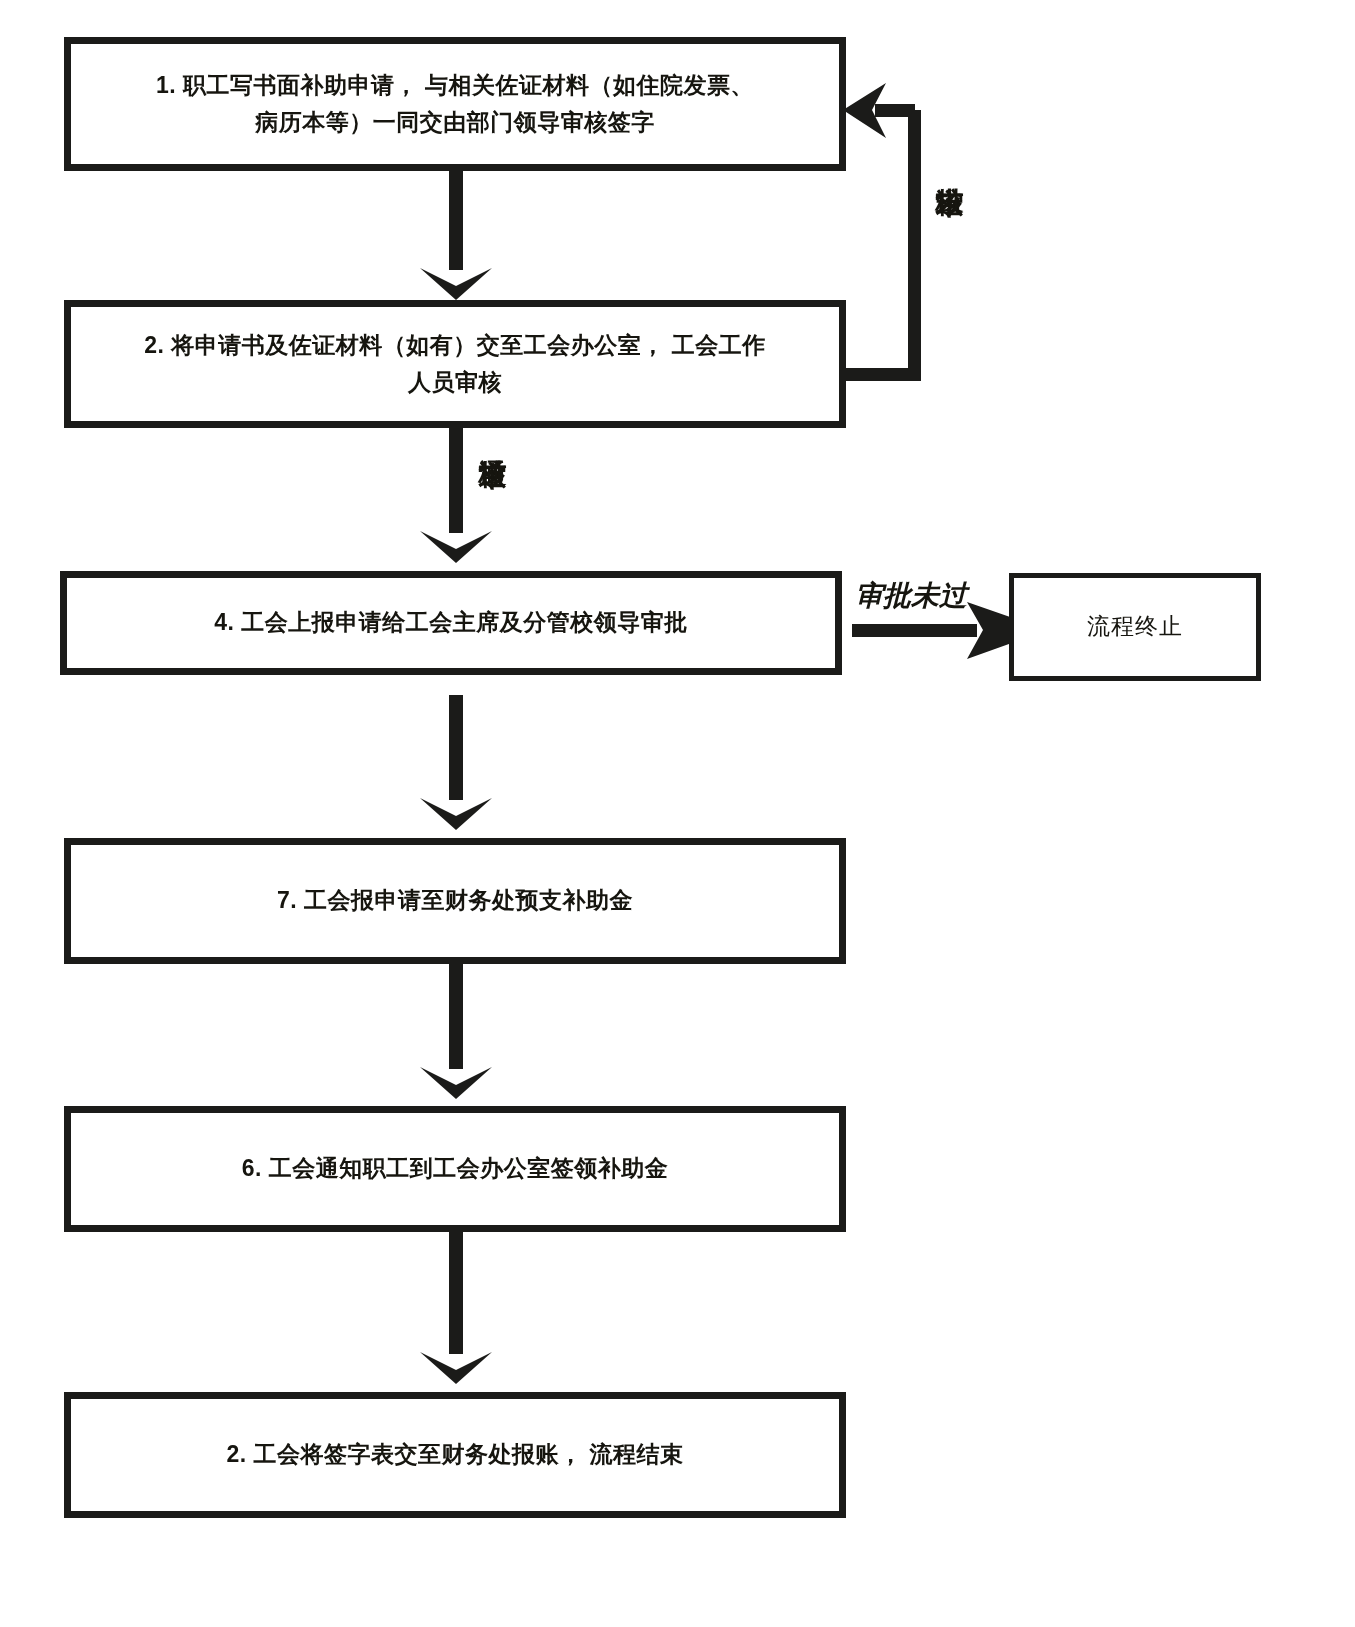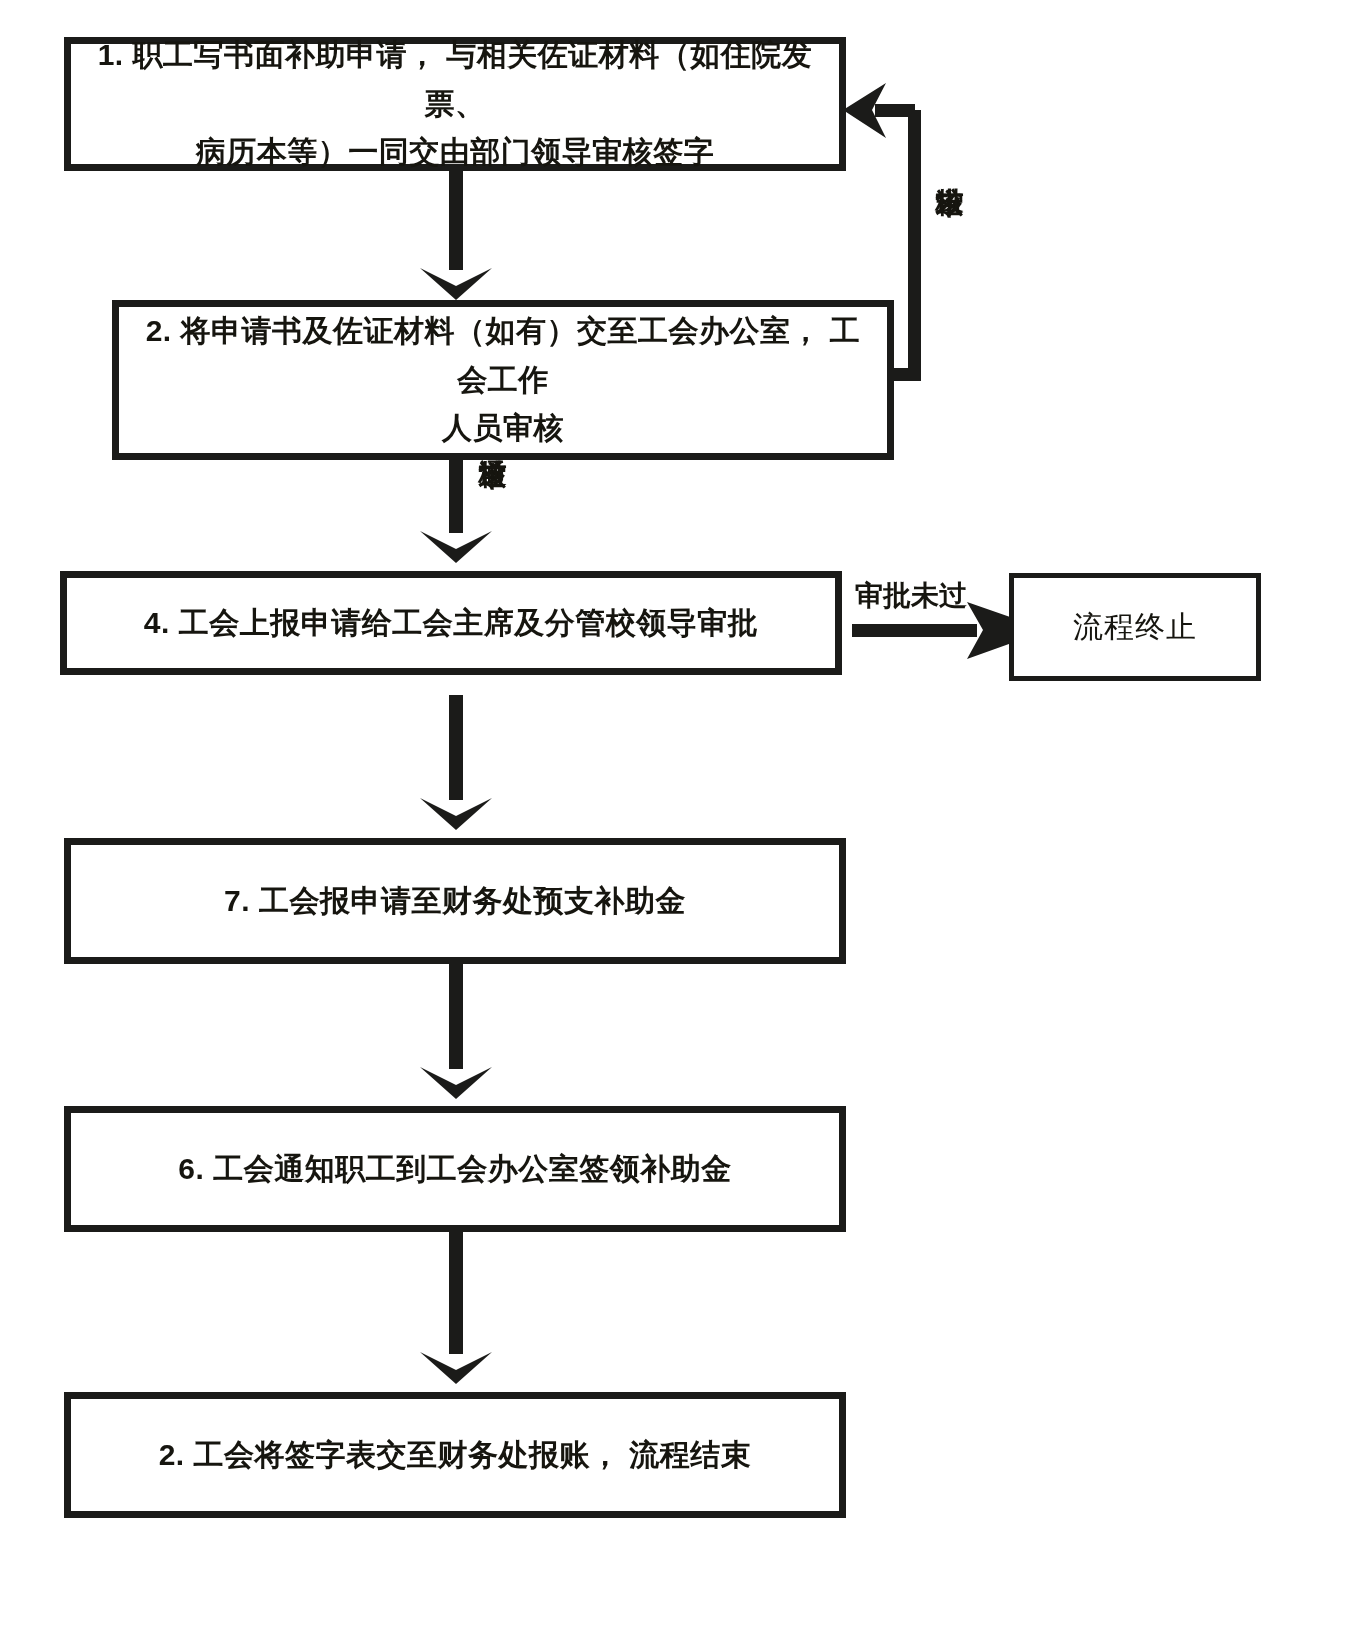--- a/index.html
+++ b/index.html
@@ -26,21 +26,21 @@
     box-sizing: border-box;
     background: #ffffff;
     border: 7px solid #1b1b19;
     display: flex;
     align-items: center;
     justify-content: center;
     text-align: center;
     padding: 4px 14px;
   }
   .node .node-text {
-    font-size: 30px;
+    font-size: 23px;
     font-weight: 700;
     line-height: 1.62;
     letter-spacing: 0.5px;
     color: #16150f;
     white-space: pre-line;
   }
   .node.terminal {
     border-width: 5px;
   }
   .node.terminal .node-text {
@@ -118,21 +118,21 @@
       <rect x="852" y="624" width="125" height="13" fill="#1b1b19"></rect>
       <path d="M 1048 630 L 967 602 L 983 630 L 967 659 Z" fill="#1b1b19"></path>
     </g>
   </svg>
 
   <div class="node" style="left:64px; top:37px; width:782px; height:134px;">
     <span class="node-text">1. 职工写书面补助申请，  与相关佐证材料（如住院发票、
 病历本等）一同交由部门领导审核签字</span>
   </div>
 
-  <div class="node" style="left:64px; top:300px; width:782px; height:160px;margin-left:48px;">
+  <div class="node" style="left:64px; top:300px; width:782px; height:128px;">
     <span class="node-text">2. 将申请书及佐证材料（如有）交至工会办公室，  工会工作
 人员审核</span>
   </div>
 
   <div class="node" style="left:60px; top:571px; width:782px; height:104px;">
     <span class="node-text">4. 工会上报申请给工会主席及分管校领导审批</span>
   </div>
 
   <div class="node terminal" style="left:1009px; top:573px; width:252px; height:108px;">
     <span class="node-text">流程终止</span>
@@ -147,15 +147,15 @@
   </div>
 
   <div class="node" style="left:64px; top:1392px; width:782px; height:126px;">
     <span class="node-text">2. 工会将签字表交至财务处报账，  流程结束</span>
   </div>
 
   <div class="edge-label vertical" style="left:935px; top:165px;">审核未过</div>
 
   <div class="edge-label vertical" style="left:478px; top:437px;">审核通过</div>
 
-  <div class="edge-label" style="left:855px; top:581px;">审批未过</div>
+  <div class="edge-label" style="left:855px; top:581px;font-style:italic;">审批未过</div>
 
 </div>
 
 </body></html>

